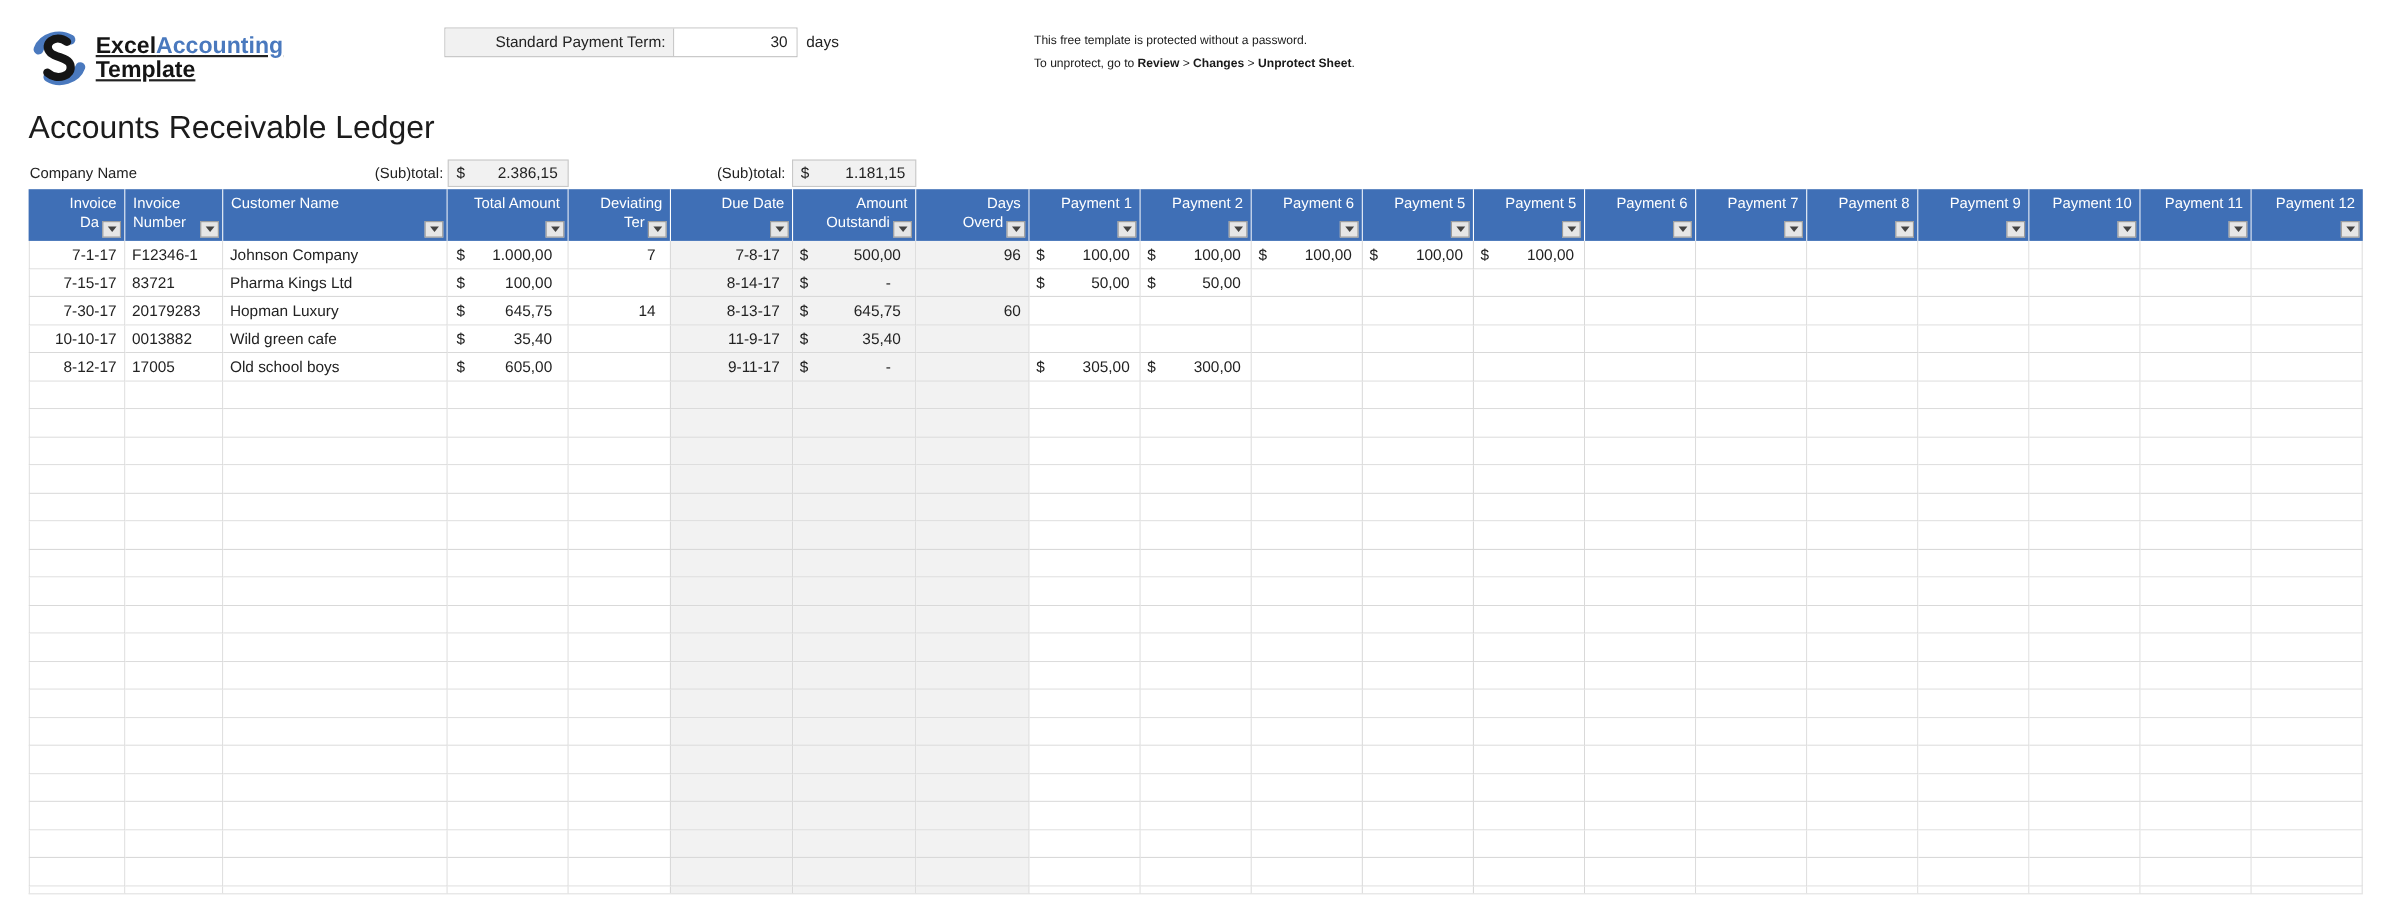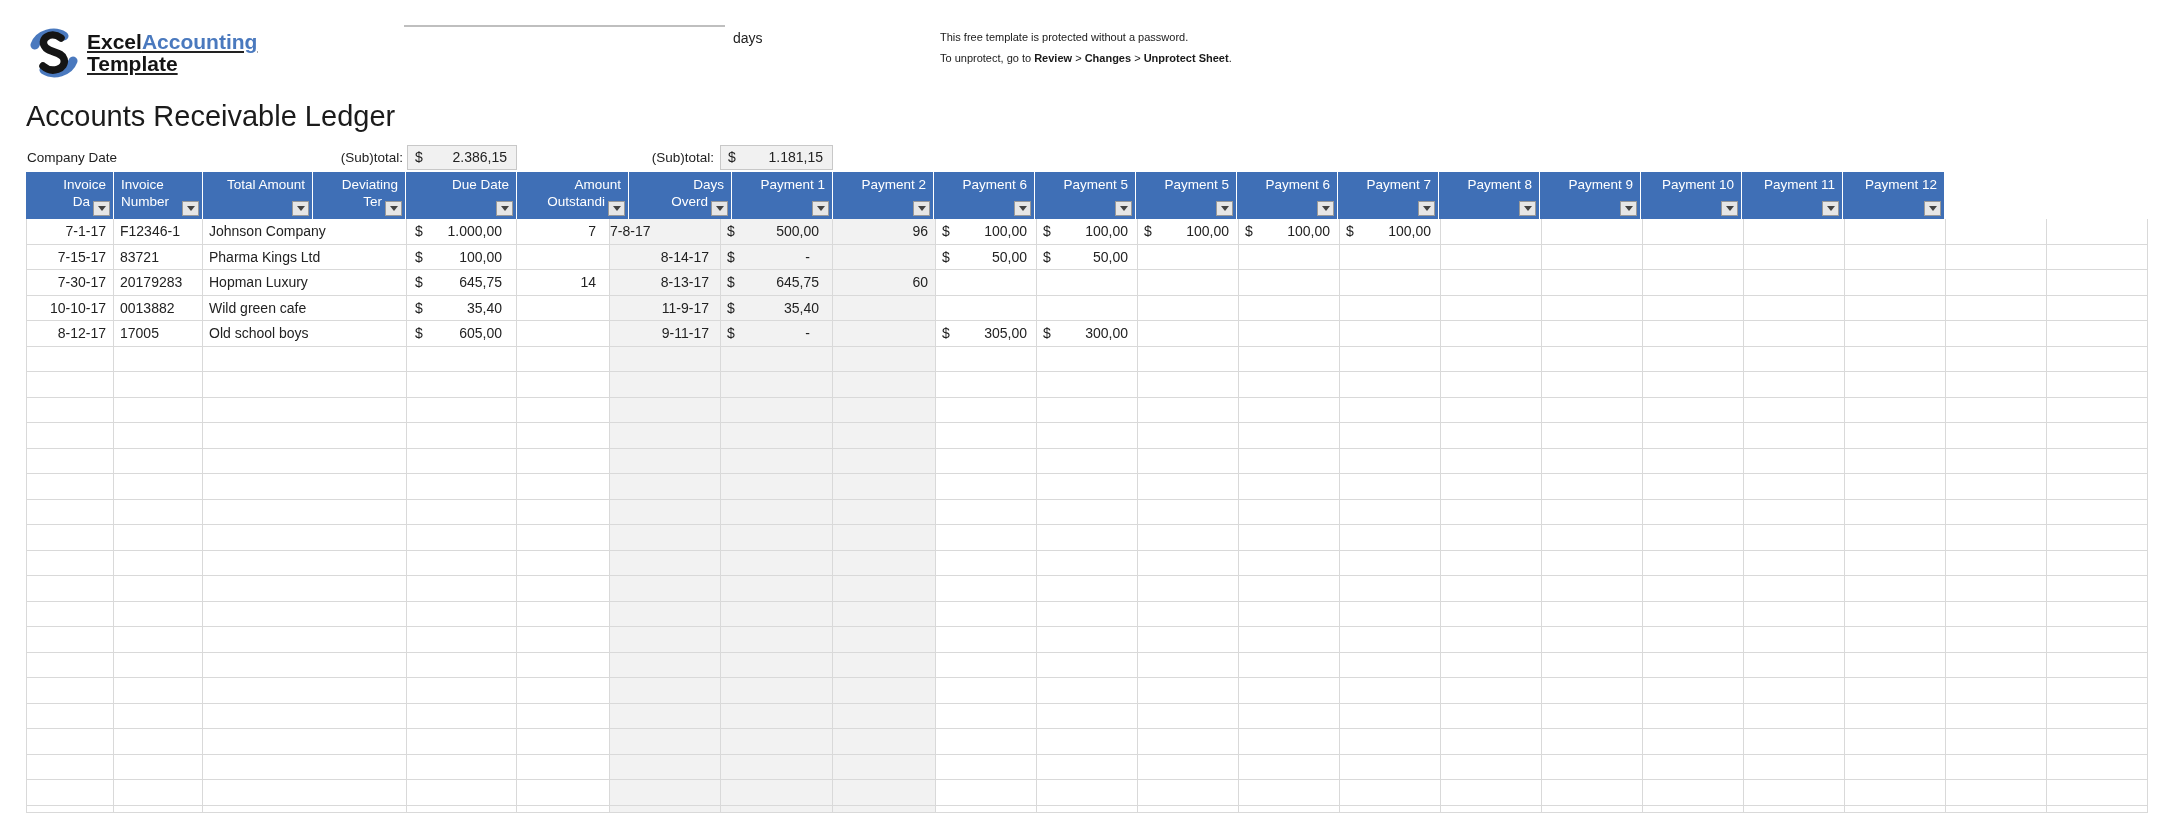--- a/index.html
+++ b/index.html
@@ -79,28 +79,32 @@
   <path d="M12 36 C20 14 50 6 70 18" stroke="#4A79BE" stroke-width="18" fill="none" stroke-linecap="round"></path>
   <path d="M88 68 C80 90 50 98 30 86" stroke="#4A79BE" stroke-width="18" fill="none" stroke-linecap="round"></path>
   <path d="M64 22 C42 6 18 26 34 42 C46 52 66 50 70 64 C75 84 46 94 28 78" stroke="#151515" stroke-width="15" fill="none" stroke-linecap="round"></path>
 </svg>
 <div class="abs logo-text">
   <div><span class="blk">Excel</span><span class="blu">Accounting</span></div>
   <div class="blk">Template</div>
 </div>
 
 <div class="abs settings">
+  <div class="srow">
+    <div class="slabel">Standard Payment Term:</div>
+    <div class="svalue">30</div>
+  </div>
 </div>
 <div class="abs days-label">days</div>
 
 <div class="abs note1">This free template is protected without a password.</div>
 <div class="abs note2" id="protect-line2"><span>To unprotect, go to </span><b>Review</b><span> &gt; </span><b>Changes</b><span> &gt; </span><b>Unprotect Sheet</b><span>.</span></div>
 
 <div class="abs page-title">Accounts Receivable Ledger</div>
-<div class="abs company">Company Date</div>
+<div class="abs company">Company Name</div>
 
 <div class="abs stlabel one">(Sub)total:</div>
 <div class="abs stbox one">
   <span class="cur">$</span>
   <span class="val">2.386,15</span>
 </div>
 <div class="abs stlabel two">(Sub)total:</div>
 <div class="abs stbox two">
   <span class="cur">$</span>
   <span class="val">1.181,15</span>
@@ -111,20 +115,25 @@
       <div class="hcell" style="width: 88px;">
         <div class="h1 al-r">Invoice</div>
         <div class="h2 al-r">Da</div>
         <button class="filter-btn"></button>
       </div>
       <div class="hcell" style="width: 89px;">
         <div class="h1 al-l">Invoice</div>
         <div class="h2 al-l">Number</div>
         <button class="filter-btn"></button>
       </div>
+      <div class="hcell" style="width: 204px;">
+        <div class="h1 al-l">Customer Name</div>
+        <div class="h2 al-l"></div>
+        <button class="filter-btn"></button>
+      </div>
       <div class="hcell" style="width: 110px;">
         <div class="h1 al-r">Total Amount</div>
         <div class="h2 al-r"></div>
         <button class="filter-btn"></button>
       </div>
       <div class="hcell" style="width: 93px;">
         <div class="h1 al-r">Deviating</div>
         <div class="h2 al-r">Ter</div>
         <button class="filter-btn"></button>
       </div>
@@ -209,21 +218,21 @@
         <div class="cell" style="width: 88px;;text-align:right;padding-right:7px">7-1-17</div>
         <div class="cell" style="width: 89px;;text-align:left;padding-left:6px">F12346-1</div>
         <div class="cell" style="width: 204px;;text-align:left;padding-left:6px">Johnson Company</div>
         <div class="cell" style="width: 110px;">
           <div class="money">
             <span style="padding-left: 8px;">$</span>
             <span style="padding-right: 14px;">1.000,00</span>
           </div>
         </div>
         <div class="cell" style="width: 93px;;text-align:right;padding-right:13px">7</div>
-        <div class="cell shaded" style="width: 111px;;padding-right:11px">7-8-17</div>
+        <div class="cell shaded" style="width: 111px;;text-align:right;padding-right:11px">7-8-17</div>
         <div class="cell shaded" style="width: 112px;">
           <div class="money">
             <span style="padding-left: 6px;">$</span>
             <span style="padding-right: 13px;">500,00</span>
           </div>
         </div>
         <div class="cell shaded" style="width: 103px;;text-align:right;padding-right:7px">96</div>
         <div class="cell" style="width: 101px;">
           <div class="money">
             <span style="padding-left: 6px;">$</span>

